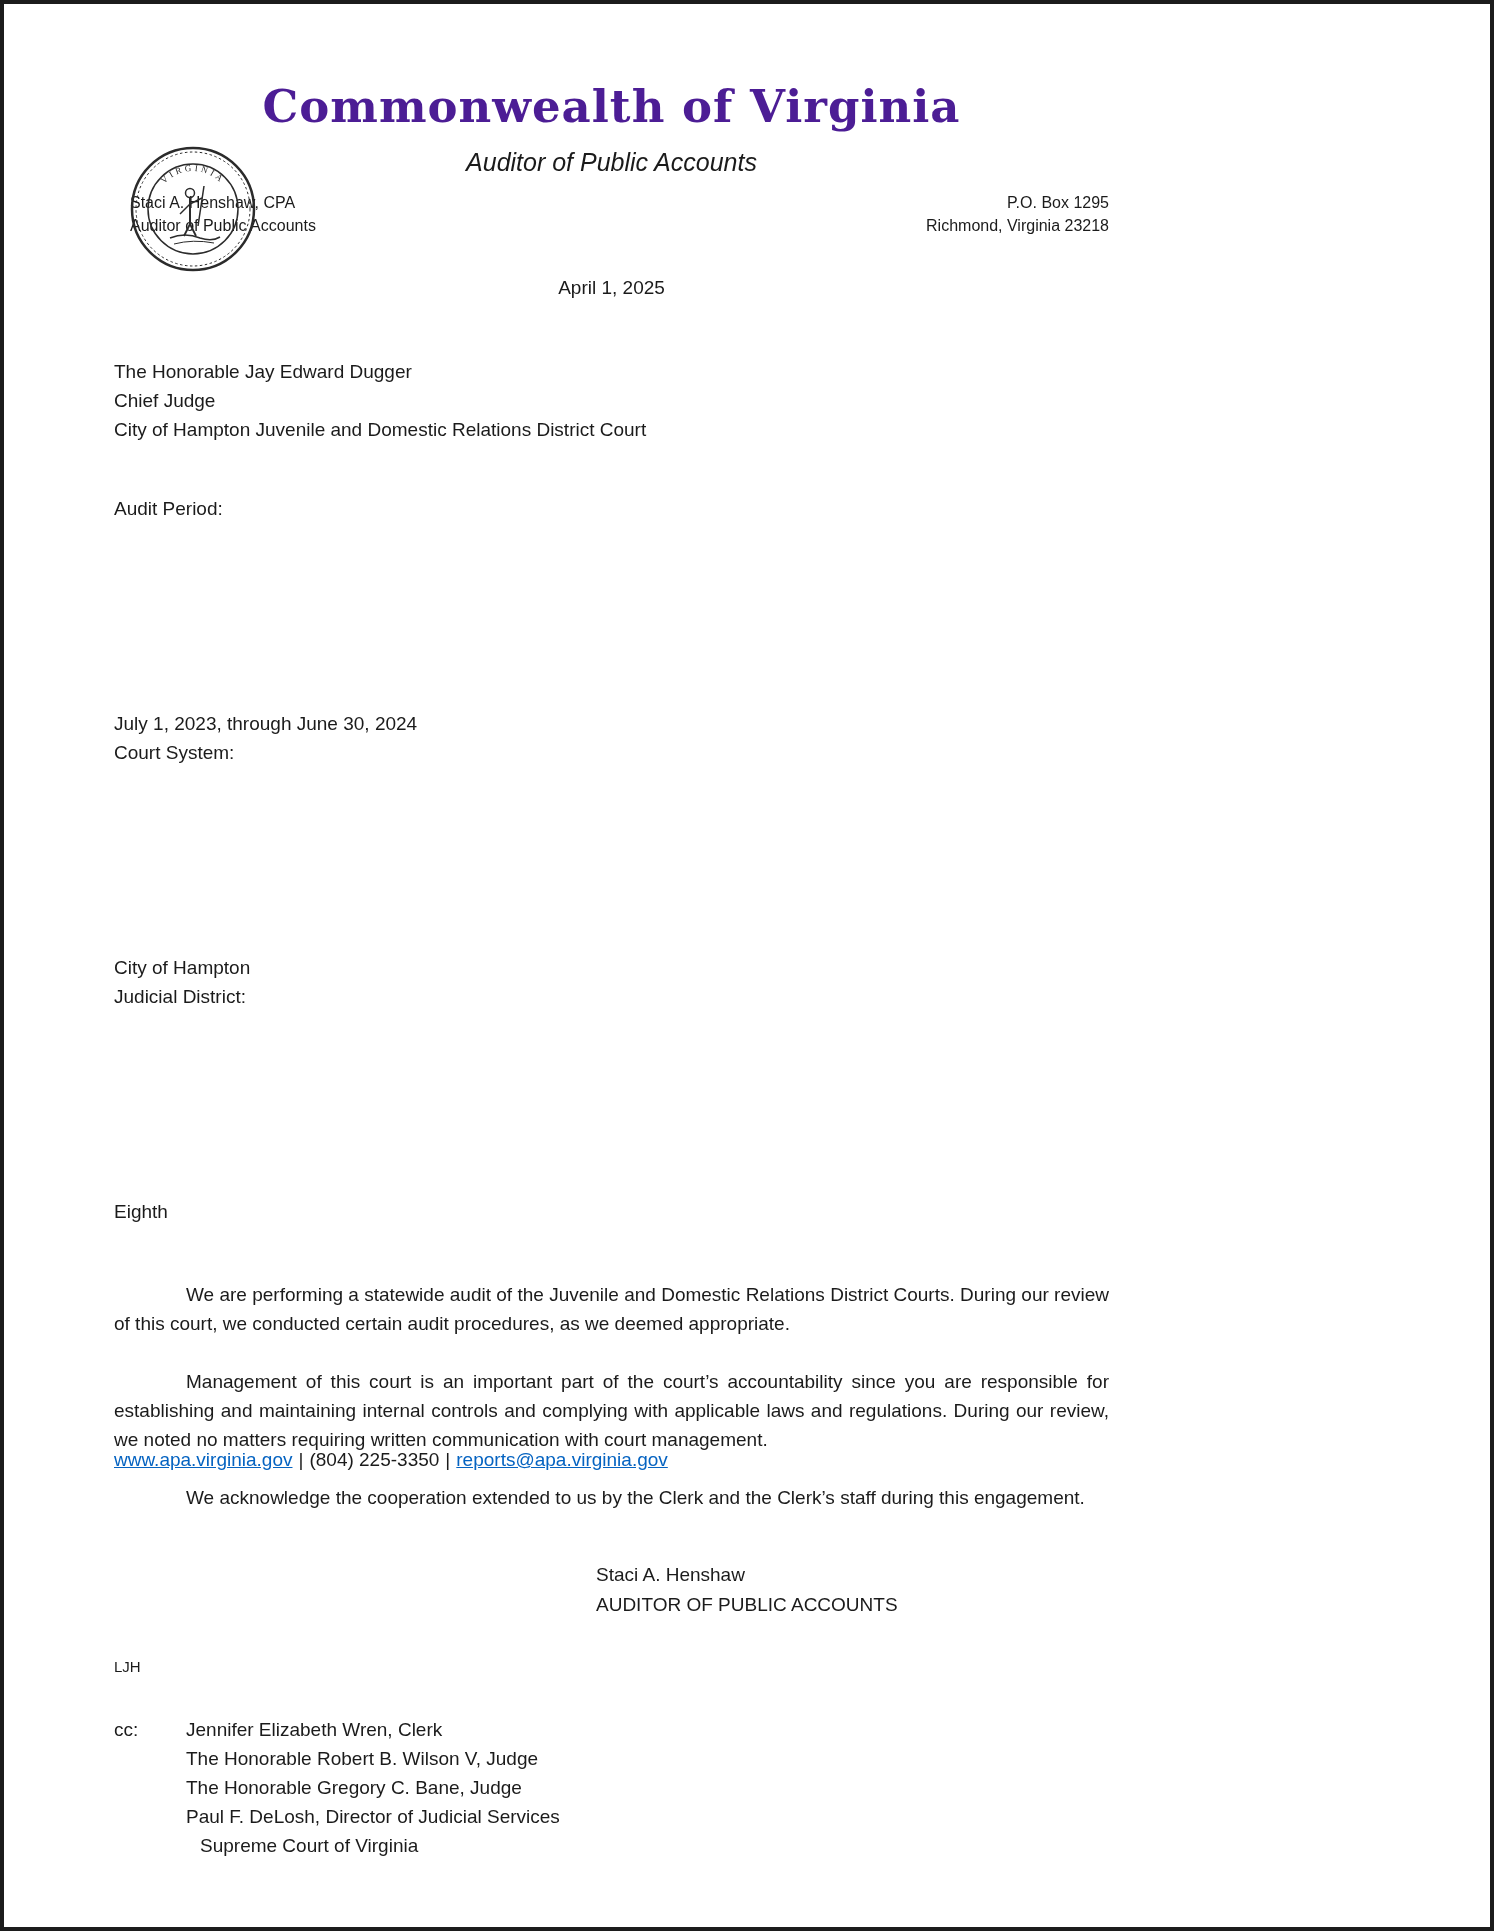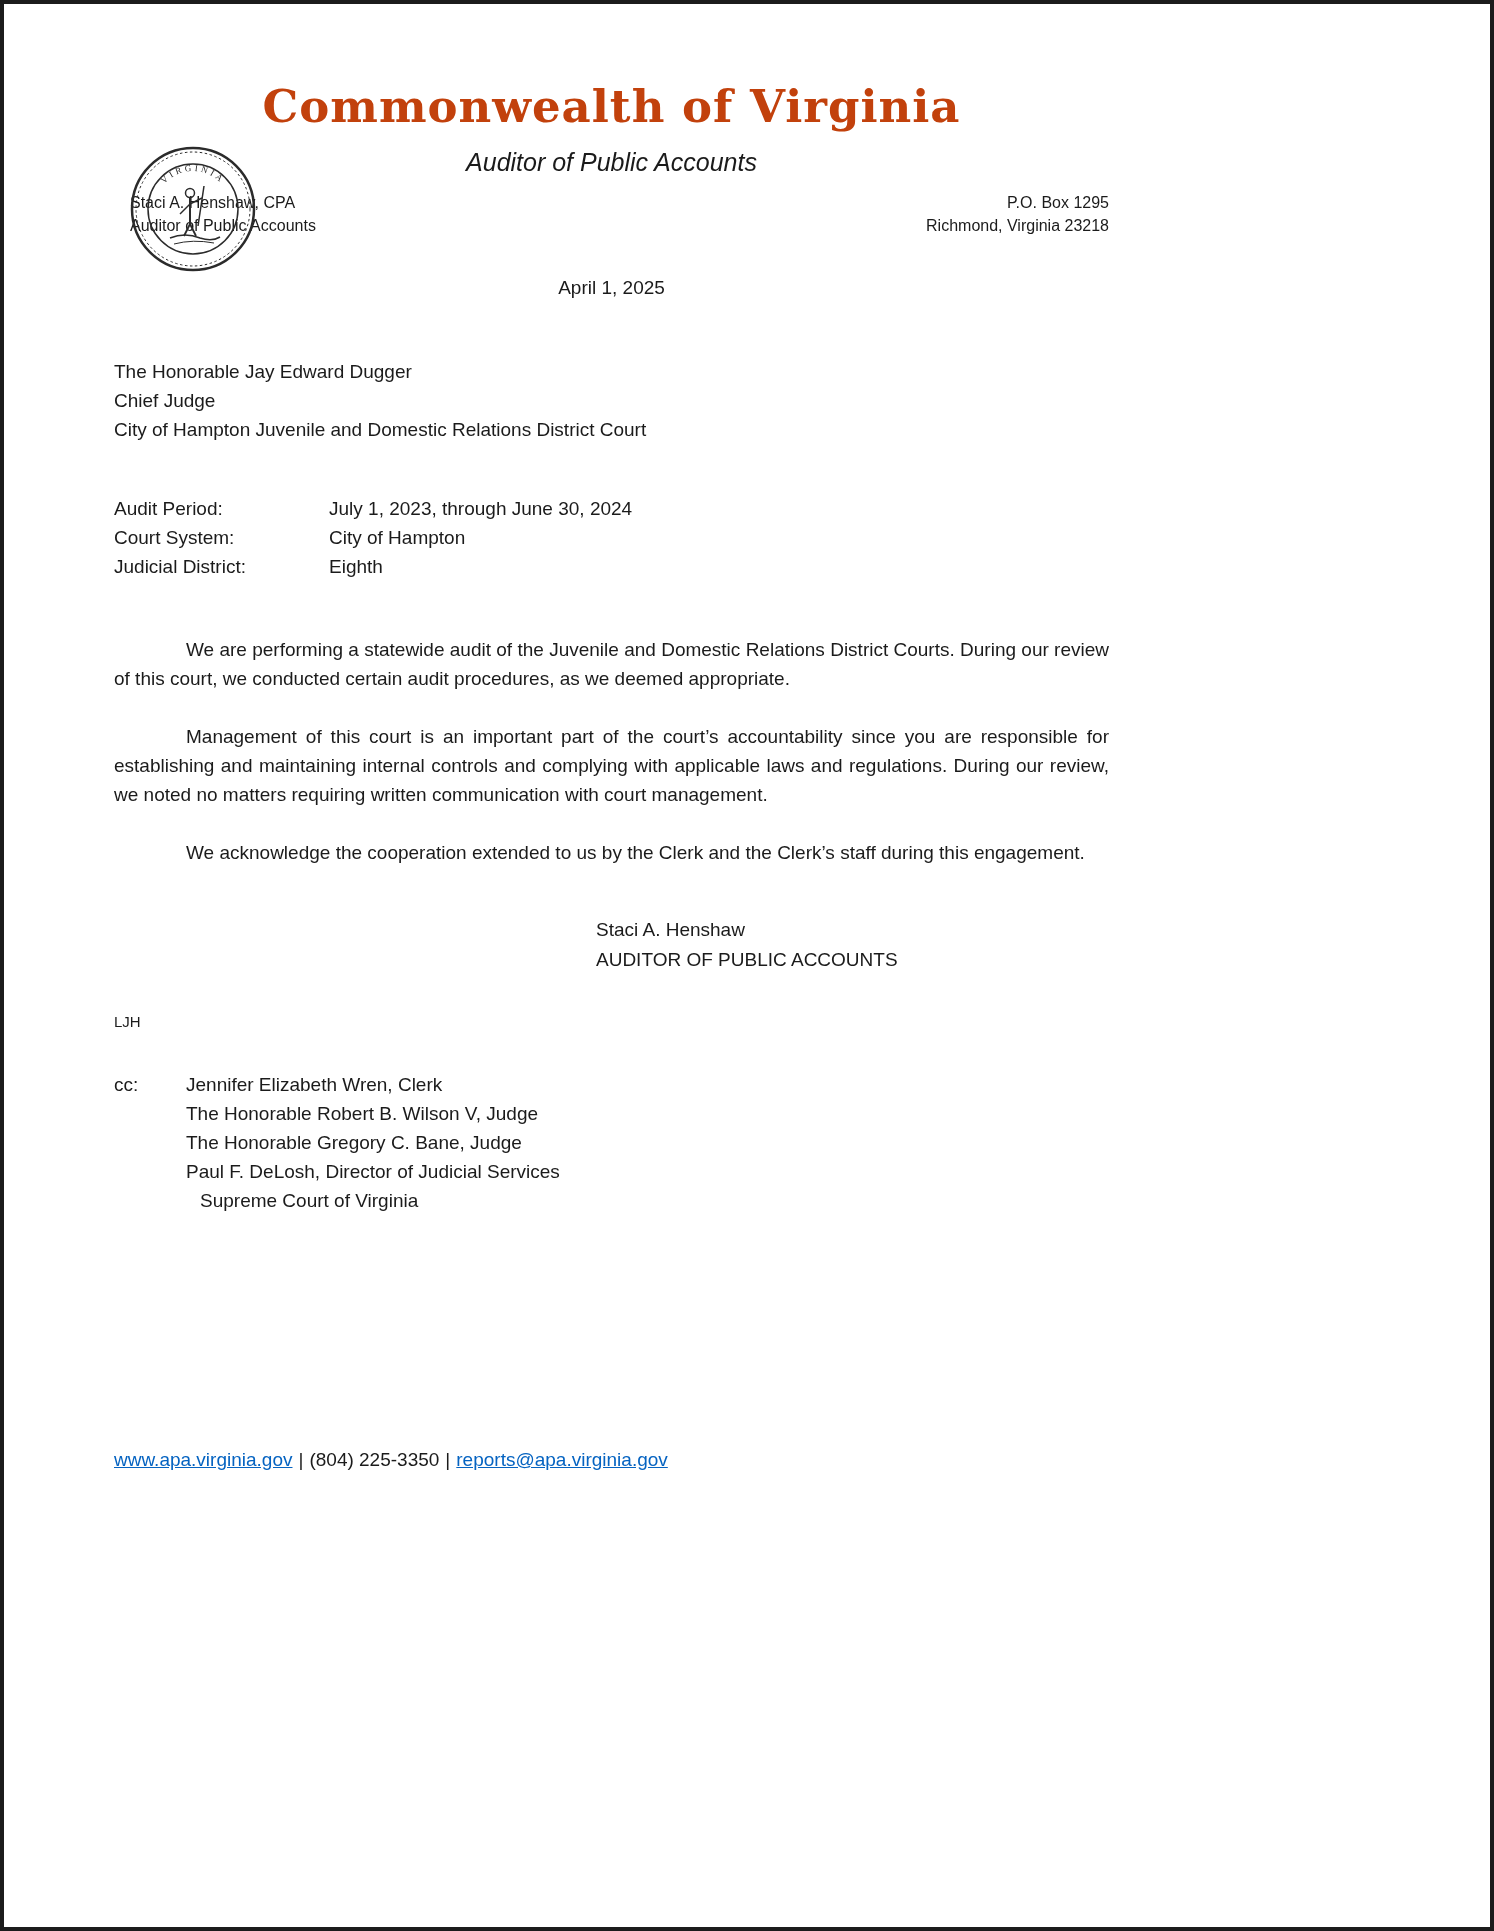--- a/index.html
+++ b/index.html
@@ -34,21 +34,21 @@
     height: 126px;
   }
   .org-title {
     margin-top: 80px;
     text-align: center;
     font-family: "DejaVu Serif", serif;
     font-weight: bold;
     font-size: 45px;
     line-height: 1;
     letter-spacing: 1px;
-    color: #c2410c;
+    color: #4c1d95;
   }
   .dept-title {
     margin-top: 20px;
     text-align: center;
     font-style: italic;
     font-size: 25px;
     line-height: 1.1;
     color: #1b1b1b;
   }
   .letterhead-row {
@@ -70,21 +70,21 @@
   .recipient {
     margin-top: 58px;
     font-size: 19px;
     line-height: 29px;
   }
   .audit-info {
     margin-top: 50px;
     font-size: 19px;
     line-height: 29px;
   }
-  .audit-row { display: flex; }
+  .audit-row { display: flex; flex-direction: column; }
   .audit-label { width: 215px; flex: 0 0 215px; }
   .paragraphs { margin-top: 54px; }
   .para {
     margin: 0;
     font-size: 19px;
     line-height: 29px;
     text-align: justify;
     text-indent: 72px;
   }
   .para + .para { margin-top: 29px; }

